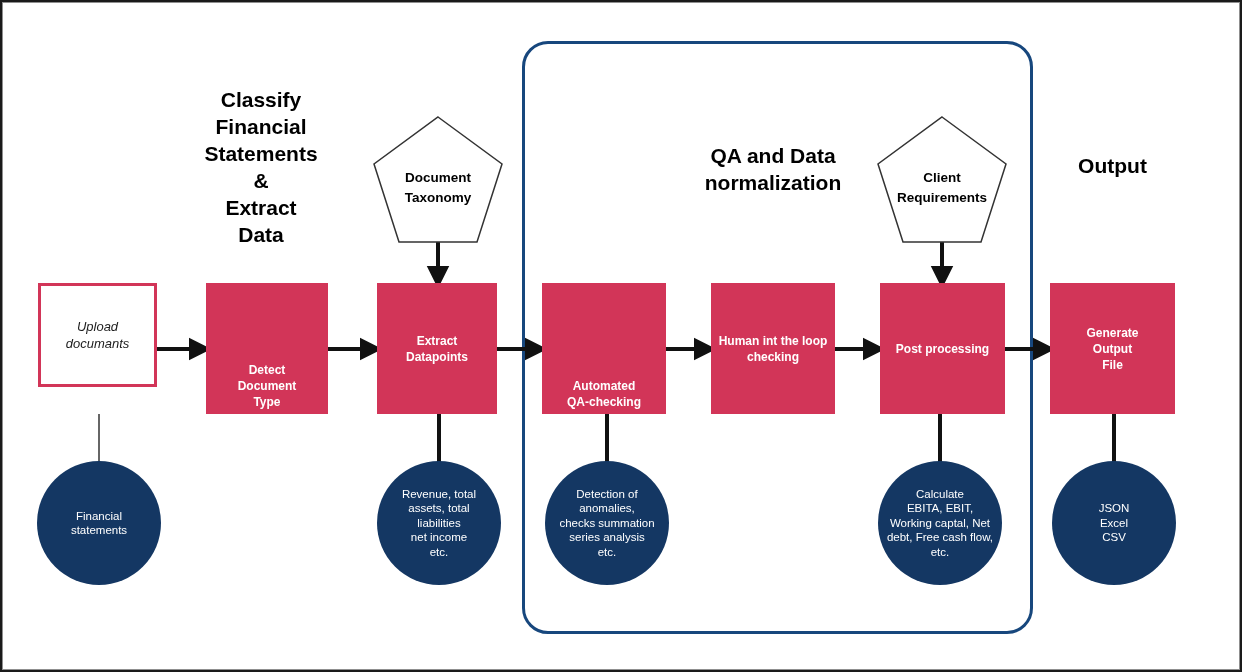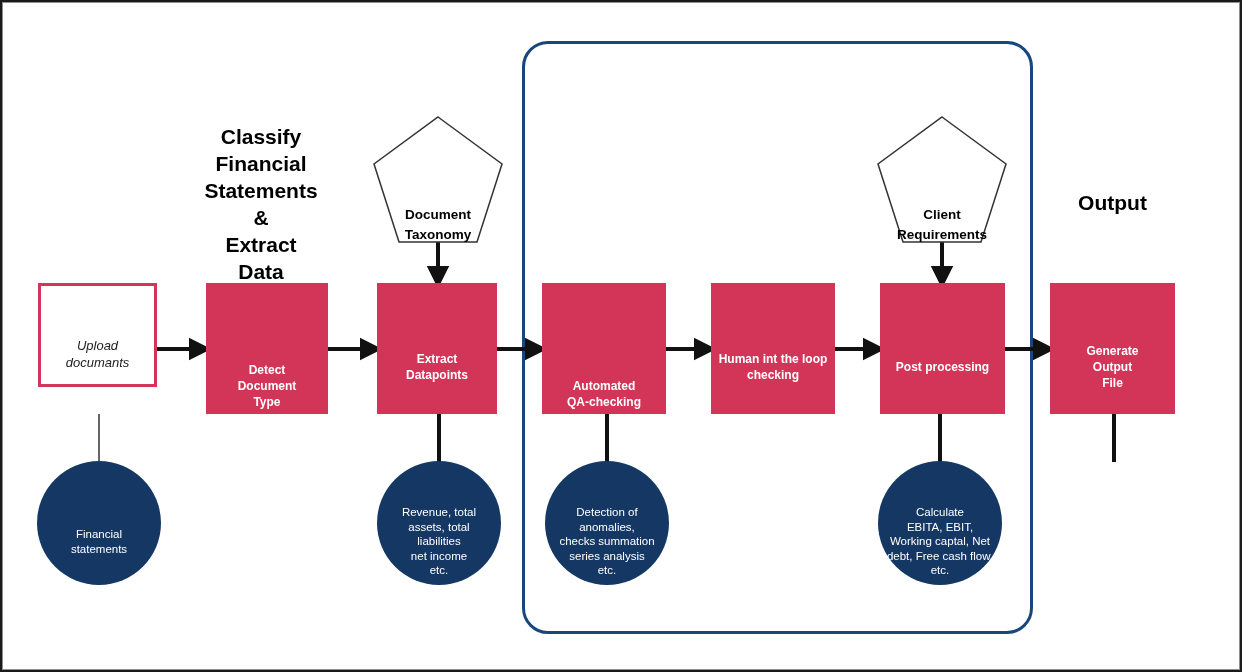--- a/index.html
+++ b/index.html
@@ -8,21 +8,21 @@
   #canvas {
     position: relative;
     width: 1242px;
     height: 672px;
     background: #ffffff;
     border: 2px solid #1a1a1a;
     box-shadow: inset 0 0 0 1px #8f8f8f;
     overflow: hidden;
   }
 
-  .pre { white-space: pre-line; margin-top: 37px; }
+  .pre { white-space: pre-line; }
 
   
   .section-header {
     position: absolute;
     text-align: center;
     font-weight: bold;
     font-size: 21px;
     line-height: 27px;
     color: #000;
   }
@@ -171,20 +171,22 @@
 
     <line x1="97" y1="412" x2="97" y2="460" stroke="#333333" stroke-width="1.5"></line>
   </svg>
 
   <div class="section-header pre" id="hdr-classify">Classify
 Financial
 Statements
 &amp;
 Extract
 Data</div>
+  <div class="section-header pre" id="hdr-qa">QA and Data
+normalization</div>
   <div class="section-header pre" id="hdr-output">Output</div>
 
   <div class="pentagon" id="pentagon-taxonomy">
     <svg width="134" height="130" viewBox="0 0 134 130">
       <polygon points="67,2 131,49 106,127 28,127 3,49" fill="#ffffff" stroke="#333333" stroke-width="1.5"></polygon>
     </svg>
     <div class="label pre">Document
 Taxonomy</div>
   </div>
   <div class="pentagon" id="pentagon-client">
@@ -244,14 +246,19 @@
 series analysis
 etc.</div>
   </div>
   <div class="data-circle" id="circle-calculate">
     <div class="label pre">Calculate
 EBITA, EBIT,
 Working captal, Net
 debt, Free cash flow,
 etc.</div>
   </div>
+  <div class="data-circle" id="circle-json">
+    <div class="label pre">JSON
+Excel
+CSV</div>
+  </div>
 
 </div>
 
 </body></html>

